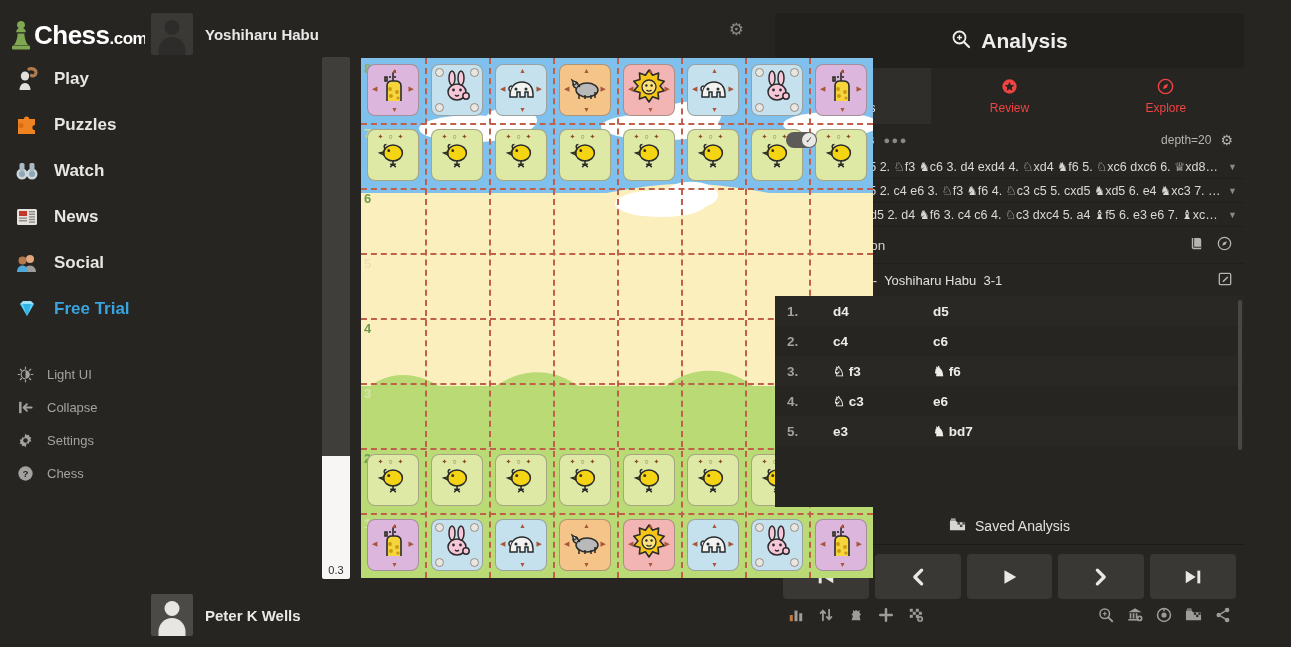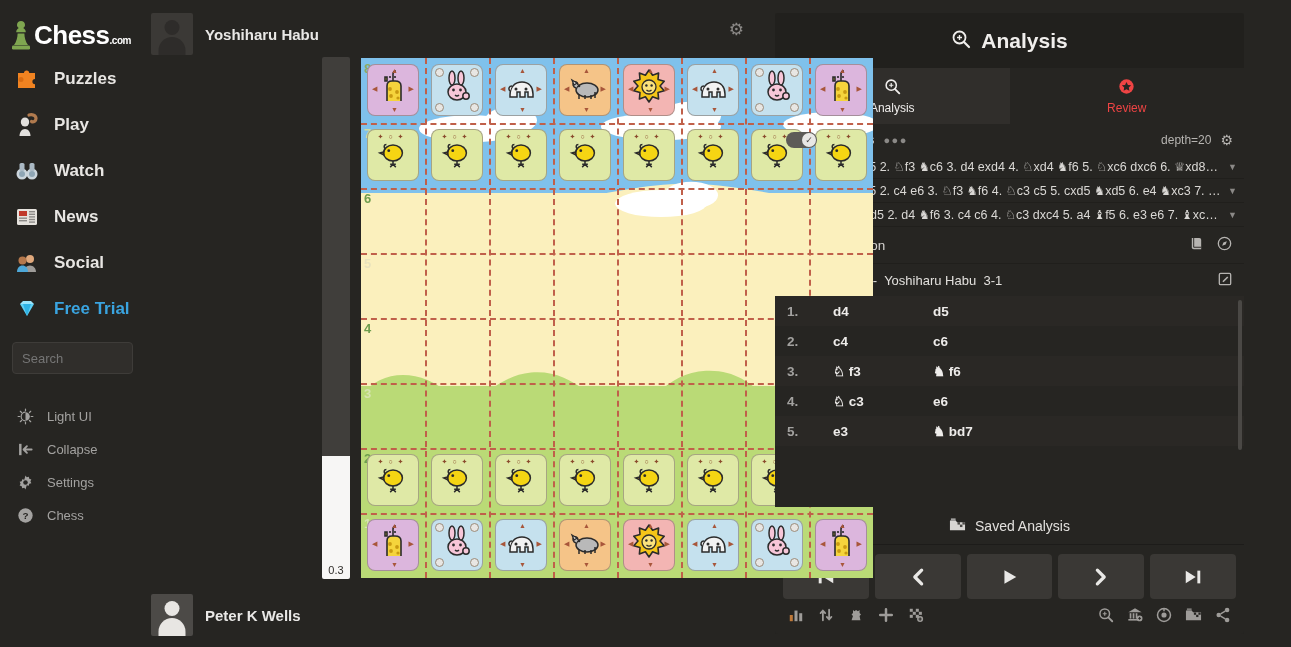--- a/index.html
+++ b/index.html
@@ -16,21 +16,21 @@
   .sidebar {
     width:145px; height:647px;
     background:#262522;
     flex:0 0 145px;
     padding-top:10px;
     position:relative;
   }
   .logo { display:flex; align-items:center; padding:4px 0 0 10px; height:46px; }
   .logo-pawn { width:22px; height:32px; position:relative; margin-right:2px; }
   .logo-text { font-size:26px; font-weight:bold; letter-spacing:-0.5px; color:#fff; }
-  .logo-text .dotcom { font-size:10px; font-weight:bold; }
+  .logo-text .dotcom { font-size:17px; font-weight:bold; }
 
   .nav-item {
     display:flex; align-items:center;
     height:46px; padding-left:13px; cursor:pointer;
   }
   .nav-ico {
     width:28px; height:28px; margin-right:13px;
     display:flex; align-items:center; justify-content:center;
     font-size:20px; line-height:1;
   }
@@ -297,35 +297,35 @@
         <rect x="2" y="26.5" width="18" height="4" rx="1.2" fill="#7fa650"></rect>
       </svg>
     </span>
     <span class="logo-text"><span>Chess</span><span class="dotcom">.com</span></span>
   </div>
 
   <div id="nav-container">
       <div class="nav-item">
         <span class="nav-ico">
           <svg width="26" height="26" viewBox="0 0 26 26">
-            <path d="M4 7h6a2.6 2.6 0 1 1 5.2 0H21v6a2.6 2.6 0 1 0 0 5.2V22H4z" fill="#f08321"></path>
-            <path d="M7 11a2.5 2.5 0 1 1 0 5 2.5 2.5 0 0 1 0-5z" fill="#d96c12"></path>
+            <ellipse cx="11" cy="10" rx="4.2" ry="4.6" fill="#e2e0dd"></ellipse>
+            <path d="M5.5 24c0-4.2 2.5-7 5.5-7s5.5 2.8 5.5 7z" fill="#e2e0dd"></path>
+            <path d="M15 3c3.5-1 7 .5 7 3.5 0 2.5-2.5 4-4.5 3" fill="none" stroke="#b07a4e" stroke-width="3.2" stroke-linecap="round"></path>
           </svg>
         </span>
-        <span class="nav-label">Puzzles</span>
+        <span class="nav-label">Play</span>
       </div>
       <div class="nav-item">
         <span class="nav-ico">
           <svg width="26" height="26" viewBox="0 0 26 26">
-            <ellipse cx="11" cy="10" rx="4.2" ry="4.6" fill="#e2e0dd"></ellipse>
-            <path d="M5.5 24c0-4.2 2.5-7 5.5-7s5.5 2.8 5.5 7z" fill="#e2e0dd"></path>
-            <path d="M15 3c3.5-1 7 .5 7 3.5 0 2.5-2.5 4-4.5 3" fill="none" stroke="#b07a4e" stroke-width="3.2" stroke-linecap="round"></path>
+            <path d="M4 7h6a2.6 2.6 0 1 1 5.2 0H21v6a2.6 2.6 0 1 0 0 5.2V22H4z" fill="#f08321"></path>
+            <path d="M7 11a2.5 2.5 0 1 1 0 5 2.5 2.5 0 0 1 0-5z" fill="#d96c12"></path>
           </svg>
         </span>
-        <span class="nav-label">Play</span>
+        <span class="nav-label">Puzzles</span>
       </div>
       <div class="nav-item">
         <span class="nav-ico">
           <svg width="26" height="26" viewBox="0 0 26 26">
             <circle cx="8" cy="16" r="5.5" fill="#cbd5dc"></circle>
             <circle cx="18" cy="16" r="5.5" fill="#cbd5dc"></circle>
             <circle cx="8" cy="16" r="3" fill="#8fa6b5"></circle>
             <circle cx="18" cy="16" r="3" fill="#8fa6b5"></circle>
             <rect x="5.5" y="5" width="5" height="8" rx="1.6" fill="#aab9c4"></rect>
             <rect x="15.5" y="5" width="5" height="8" rx="1.6" fill="#aab9c4"></rect>
@@ -367,23 +367,20 @@
           <svg width="26" height="26" viewBox="0 0 26 26">
             <path d="M6 8h14l-7 12z" fill="#5fd0f5"></path>
             <path d="M6 8l3-3h8l3 3z" fill="#9ae4fb"></path>
             <path d="M9 8l4 12 4-12z" fill="#2fb3e5"></path>
           </svg>
         </span>
         <span class="nav-label blue">Free Trial</span>
       </div>
     </div>
 
-  <div class="search-wrap">
-    <input class="search-box" type="text" placeholder="Search" style="">
-  </div>
 
   <div class="mini-nav" id="mini-nav-container">
       <div class="mini-item">
         <span class="mini-ico">
           <svg width="17" height="17" viewBox="0 0 18 18">
             <g stroke="#a3a2a0" stroke-width="1.3" stroke-linecap="round">
               <path d="M9 1.2v1.8M9 15v1.8M1.2 9h1.8M15 9h1.8M3.5 3.5l1.3 1.3M13.2 13.2l1.3 1.3M14.5 3.5l-1.3 1.3M4.8 13.2l-1.3 1.3"></path>
             </g>
             <path d="M9 4.4a4.6 4.6 0 0 1 0 9.2z" fill="#a3a2a0"></path>
             <path d="M9 4.4a4.6 4.6 0 0 0 0 9.2" fill="none" stroke="#a3a2a0" stroke-width="1.2"></path>
@@ -1013,20 +1010,27 @@
             </svg></span>
           <span class="tlbl">Analysis</span>
         </div>
         <div class="tab">
           <span class="tico"><svg width="17" height="17" viewBox="0 0 20 20">
               <circle cx="10" cy="10" r="8.4" fill="currentColor"></circle>
               <path d="M10 4.6l1.7 3.5 3.8.5-2.8 2.7.7 3.8L10 13.3l-3.4 1.8.7-3.8-2.8-2.7 3.8-.5z" fill="#262522"></path>
             </svg></span>
           <span class="tlbl">Review</span>
         </div>
+        <div class="tab">
+          <span class="tico"><svg width="17" height="17" viewBox="0 0 20 20">
+              <circle cx="10" cy="10" r="8.4" fill="none" stroke="currentColor" stroke-width="1.6"></circle>
+              <path d="M13.2 6.8 L8.5 8.6 L6.8 13.2 L11.5 11.4 Z" fill="currentColor"></path>
+            </svg></span>
+          <span class="tlbl">Explore</span>
+        </div>
       </div>
 
   <div class="eng-head">
     <div class="toggle">
       <div class="knob">✓</div>
     </div>
     <span class="lbl">Analysis</span>
     <span class="dots3">●●●</span>
     <div class="right">
       <span class="depth">depth=20</span>

